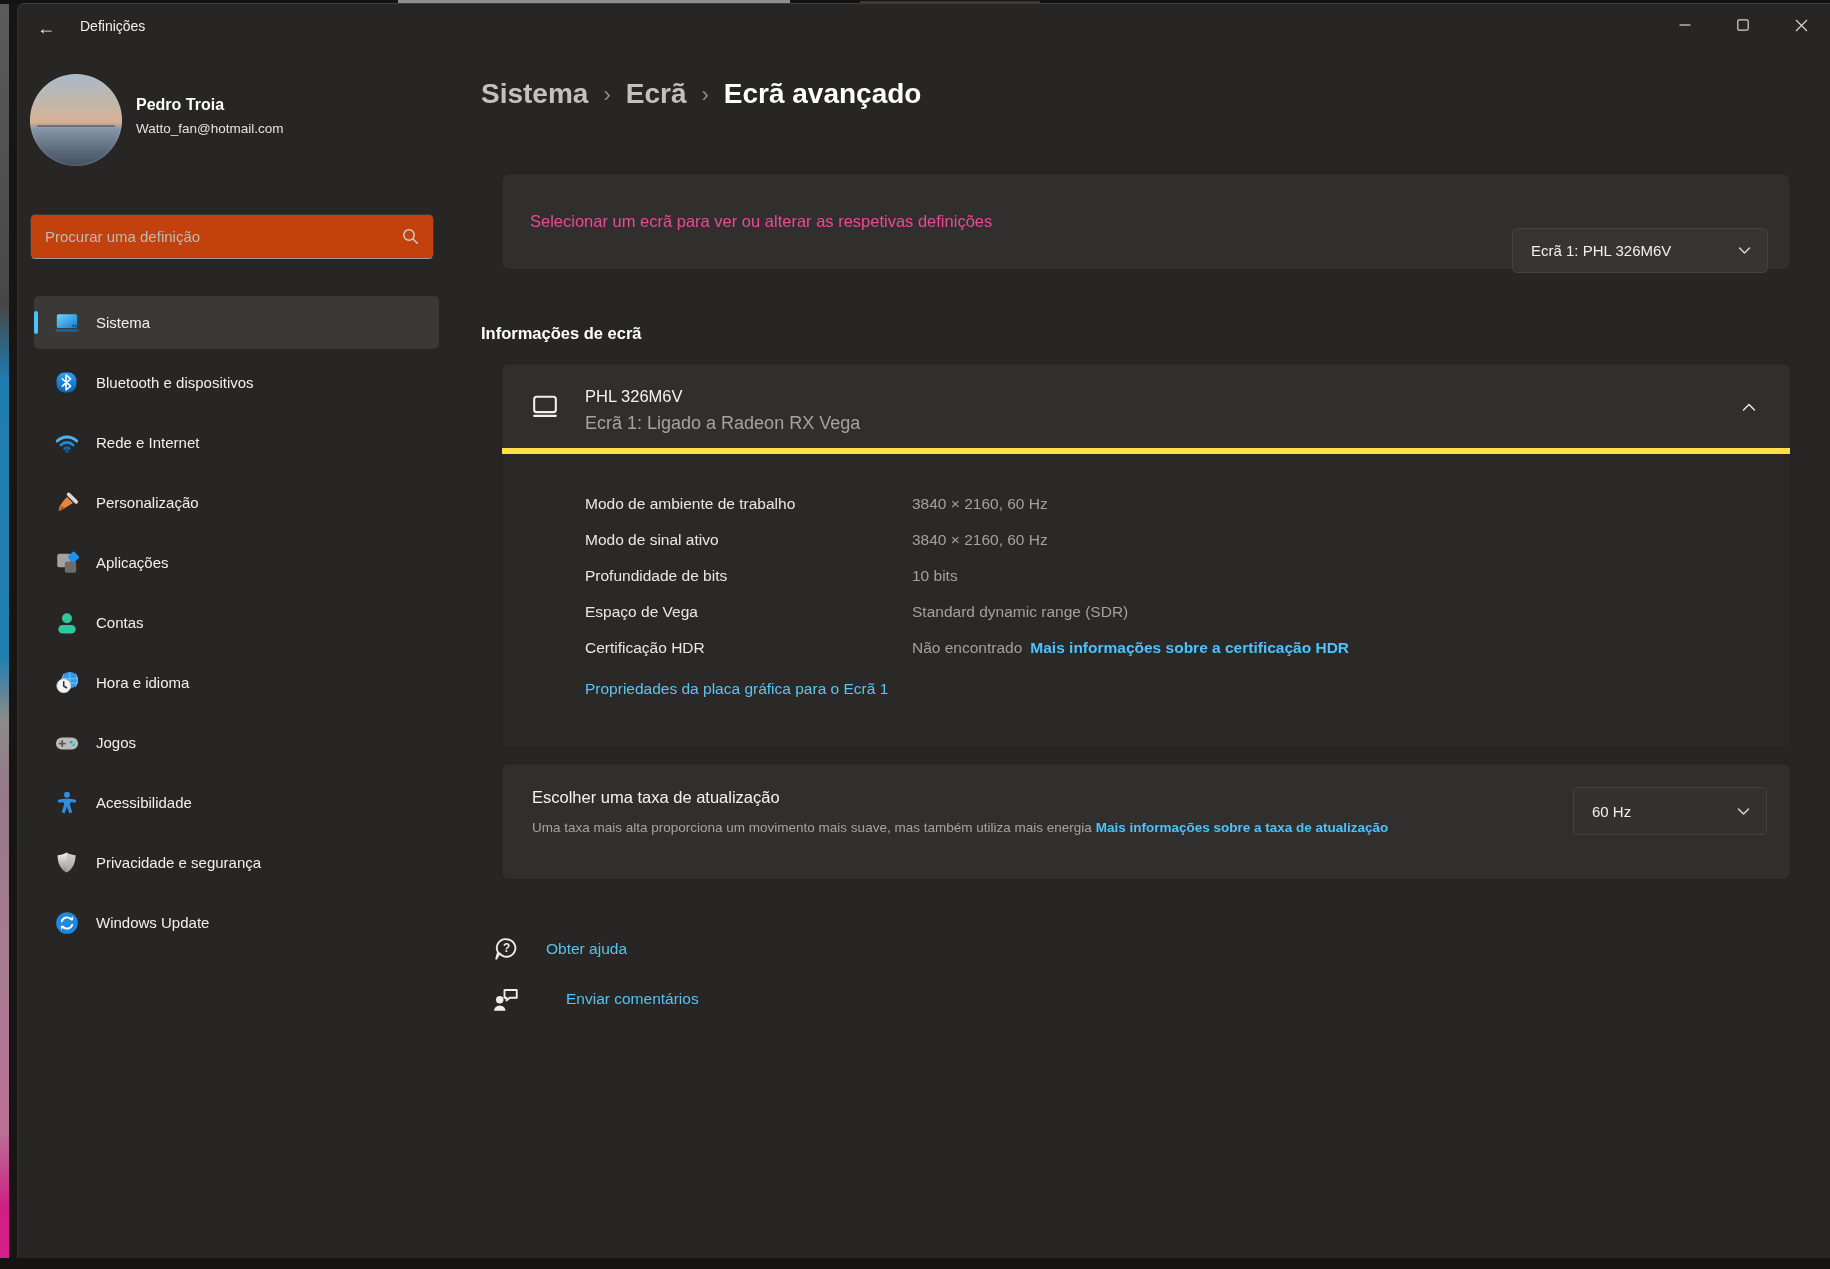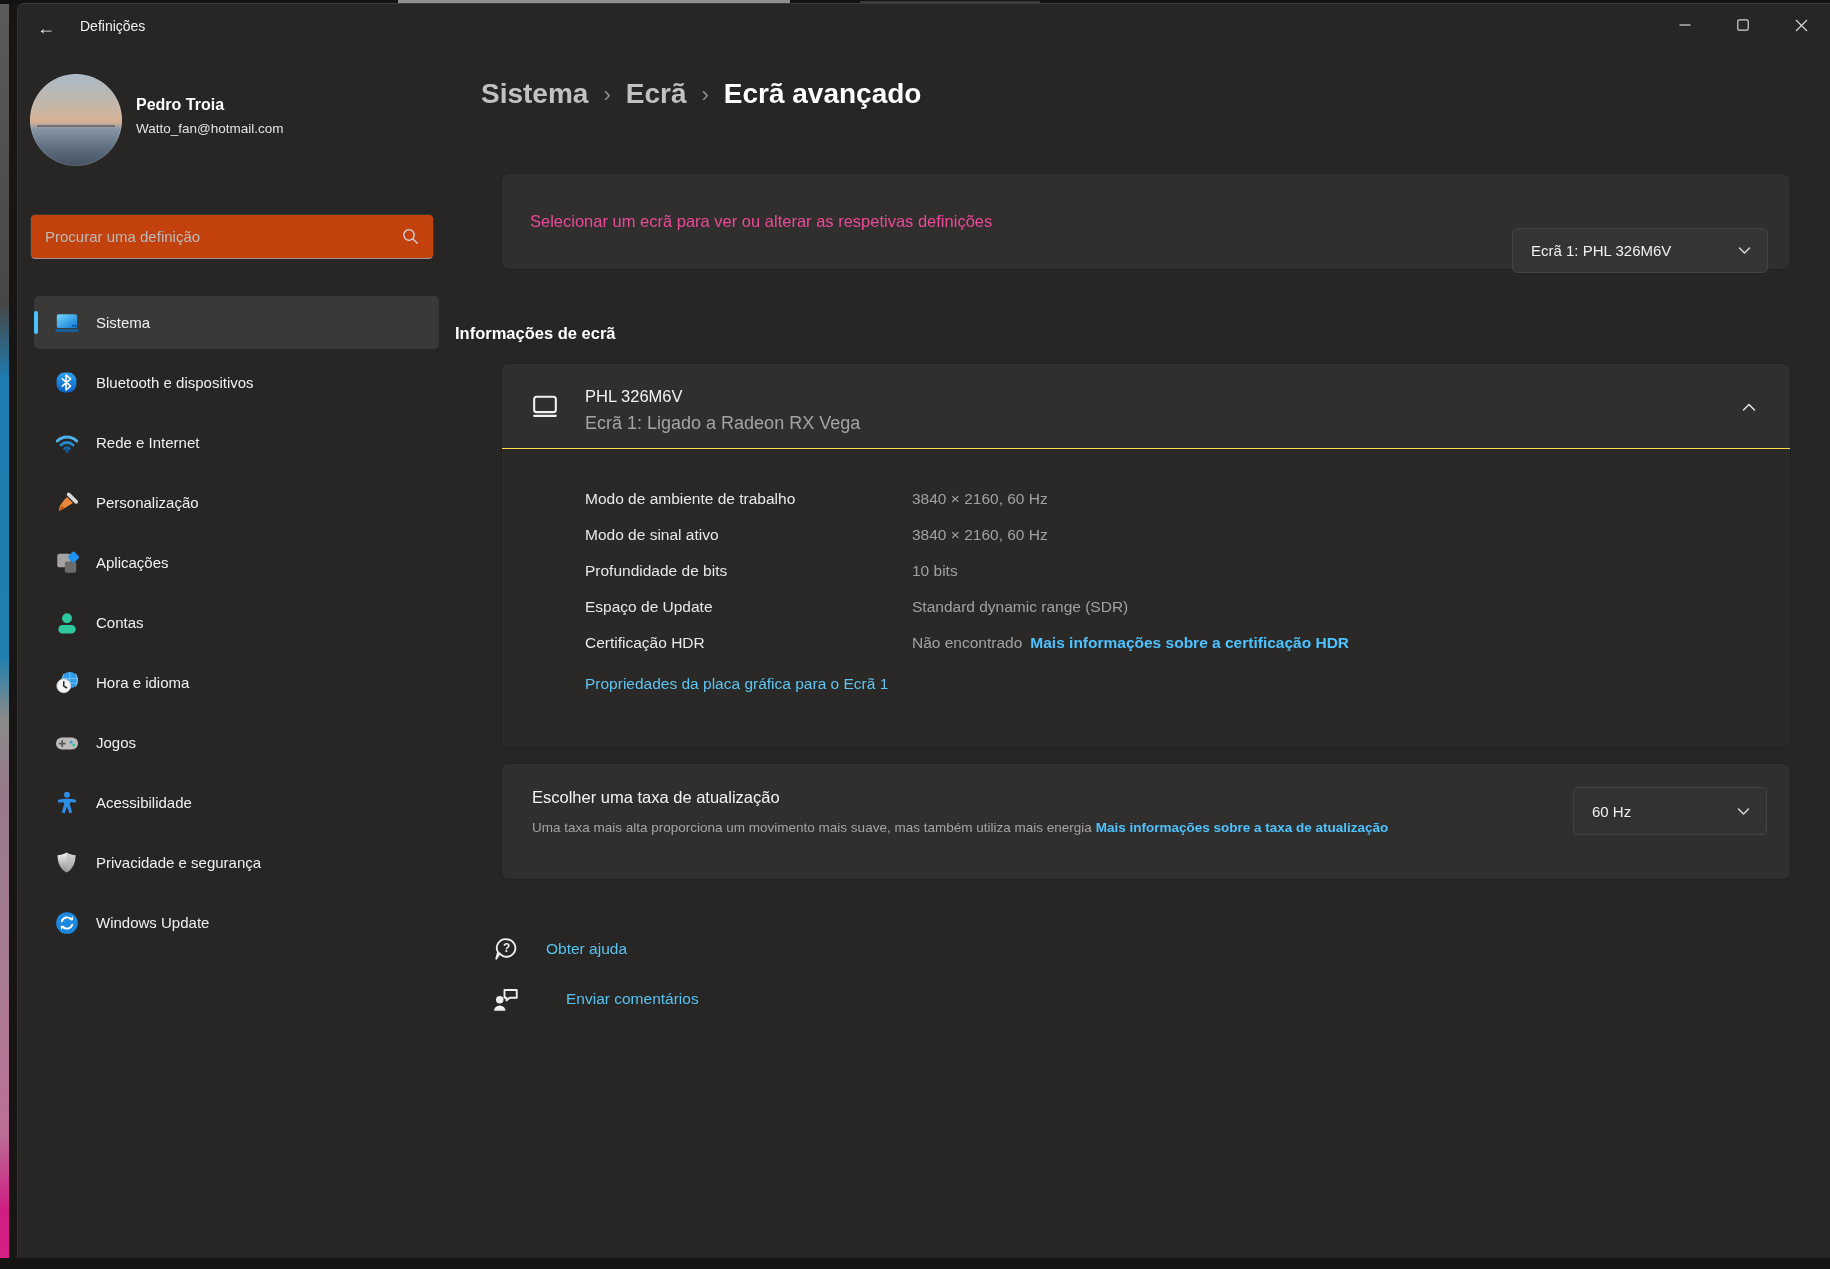--- a/index.html
+++ b/index.html
@@ -70,31 +70,31 @@
           border:1px solid #242220; border-radius:8px; }
   .selector-card { top:169px; height:97px; }
   .selector-label { position:absolute; left:28px; top:0; height:95px; display:flex; align-items:center;
                     font-size:16.5px; color:#ec4899; }
   .dropdown { position:absolute; background:#373533; border:1px solid #454341; border-radius:5px;
               display:flex; align-items:center; }
   .display-dd { right:22px; top:26px; width:256px; height:45px;margin-top:28px; }
   .dd-text { flex:1; padding-left:18px; font-size:15px; color:#f2f0ee; }
   .dd-chevron { margin-right:16px; display:flex; }
 
-  .section-heading { position:absolute; left:437px; top:320px; font-size:16.5px; font-weight:700; color:#ffffff; }
+  .section-heading { position:absolute; left:463px; top:320px; font-size:16.5px; font-weight:700; color:#ffffff; }
 
   .info-card { top:359px; height:385px; }
   .info-header { position:absolute; left:0; top:0; right:0; height:84px; }
   .display-icon { position:absolute; left:27px; top:26px; }
   .display-name { position:absolute; left:83px; top:23px; font-size:16.5px; color:#f5f3f1; }
   .display-sub  { position:absolute; left:83px; top:49px; font-size:18px; color:#a6a3a1; }
   .expander-toggle { position:absolute; right:24px; top:30px; width:34px; height:26px;
                      display:flex; align-items:center; justify-content:center; }
   .info-body { position:absolute; left:0; top:84px; right:0; bottom:0; background:#2b2927;
-               border-top:1px solid #fde047; border-radius:0 0 8px 8px; padding-top:32px; }
+               border-top:6px solid #fde047; border-radius:0 0 8px 8px; padding-top:32px; }
   .detail-row { padding-left:83px; height:36px; line-height:36px; font-size:15.5px; white-space:nowrap; }
   .dlabel { display:inline-block; width:327px; color:#eae8e6; }
   .dvalue { color:#a3a09e; }
   .inline-link { color:#4cc2ff; font-weight:700; margin-left:8px; }
   .gpu-link-row { padding-left:83px; height:36px; line-height:36px; margin-top:5px; }
   .plain-link { color:#5cc5f2; font-size:15.5px; text-decoration:none; }
 
   .refresh-card { top:759px; height:117px; }
   .refresh-title { position:absolute; left:30px; top:24px; font-size:16.5px; color:#f5f3f1; }
   .refresh-desc { position:absolute; left:30px; top:53px; width:860px; font-size:13.5px;
@@ -347,21 +347,21 @@
       <div class="detail-row">
         <span class="dlabel">Modo de ambiente de trabalho</span><span class="dvalue">3840 × 2160, 60 Hz</span>
       </div>
       <div class="detail-row">
         <span class="dlabel">Modo de sinal ativo</span><span class="dvalue">3840 × 2160, 60 Hz</span>
       </div>
       <div class="detail-row">
         <span class="dlabel">Profundidade de bits</span><span class="dvalue">10 bits</span>
       </div>
       <div class="detail-row">
-        <span class="dlabel">Espaço de Update</span><span class="dvalue">Standard dynamic range (SDR)</span>
+        <span class="dlabel">Espaço de Vega</span><span class="dvalue">Standard dynamic range (SDR)</span>
       </div>
       <div class="detail-row">
         <span class="dlabel">Certificação HDR</span><span class="dvalue">Não encontrado</span><a class="inline-link" href="#" style="text-decoration:none">Mais informações sobre a certificação HDR</a>
       </div>
       <div class="gpu-link-row">
         <a class="plain-link" href="#">Propriedades da placa gráfica para o Ecrã 1</a>
       </div>
     </div>
   </div>
 

